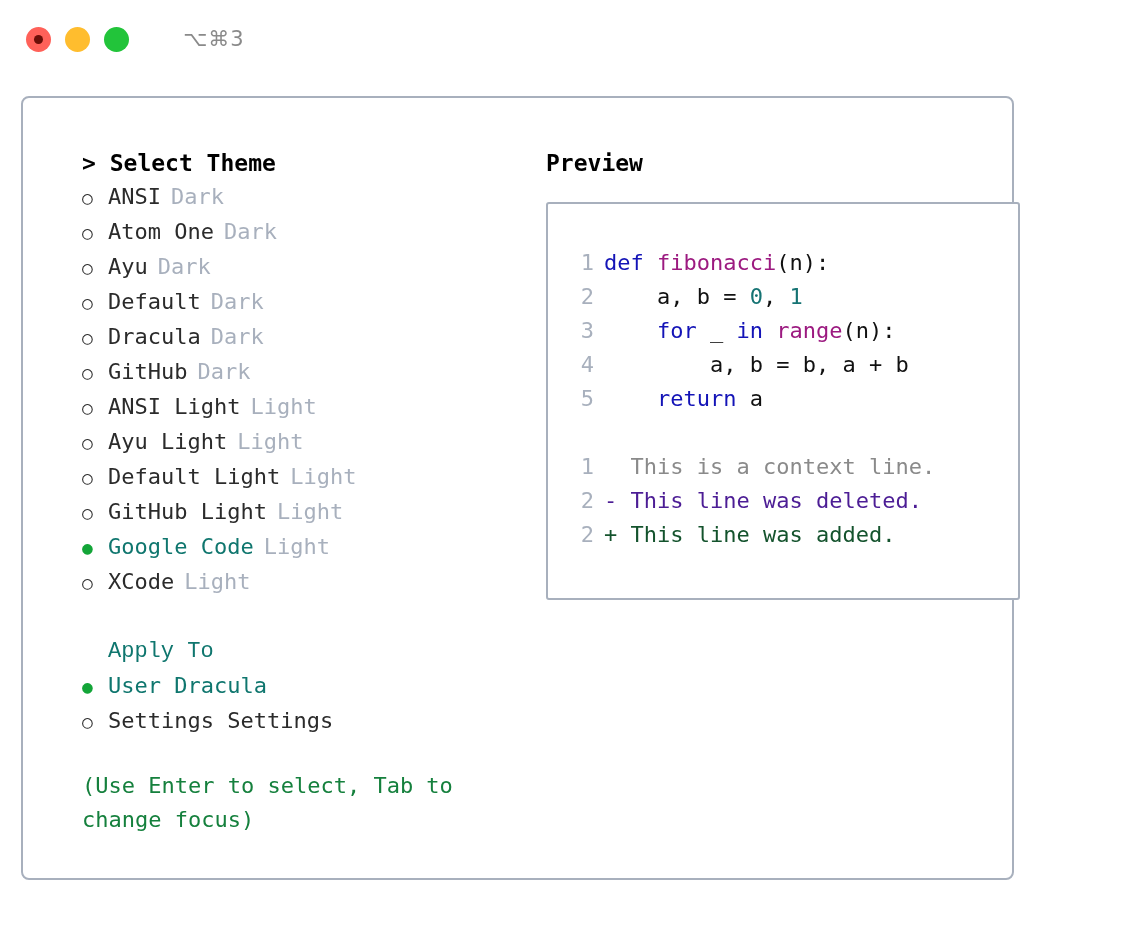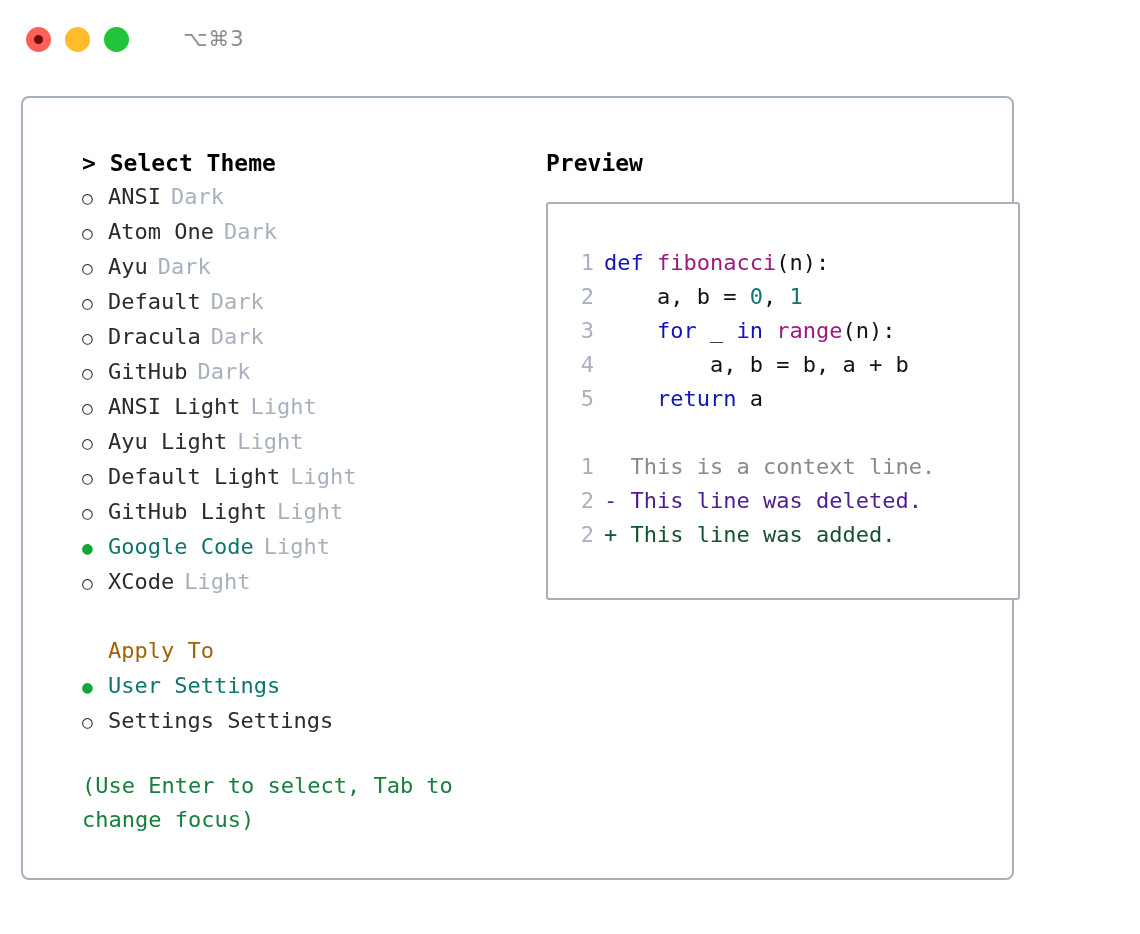--- a/index.html
+++ b/index.html
@@ -128,21 +128,21 @@
     font-size: 18px;
   }
   .opt .marker.on { color: #13a538; font-size: 18px; }
   .opt .label { color: #2b2b2b; }
   .opt.selected .label { color: #0f766e; }
   .opt .tag {
     color: #a8b0bd;
     margin-left: 10px;
   }
   .opt.header-row .marker { color: transparent; }
-  .opt.header-row .label { color: #a16207; }
+  .opt.header-row .label { color: #0f766e; font-family: Liberation Mono, monospace; }
 
   .gap-row { height: 34px; }
 
   .hint {
     margin-top: 30px;
     font-size: 22px;
     line-height: 34px;
     color: #15803d;
     width: 420px;
   }
@@ -217,21 +217,21 @@
             <div class="opt"><span class="marker">○</span><span class="label">XCode</span><span class="tag">Light</span></div>
           </div>
 
         <div class="gap-row"></div>
 
         <div class="opt header-row">
           <span class="marker">○</span>
           <span class="label">Apply To</span>
         </div>
         <div class="opt-list" id="apply-list">
-            <div class="opt selected"><span class="marker on">●</span><span class="label">User Settings</span></div>
+            <div class="opt selected"><span class="marker on">●</span><span class="label">User Dracula</span></div>
             <div class="opt"><span class="marker">○</span><span class="label">Settings Settings</span></div>
           </div>
 
         <div class="hint">(Use Enter to select, Tab to change focus)</div>
       </div>
 
       <div class="right-col">
         <div class="section-title">Preview</div>
         <div class="preview-box">
           <div id="code-block">

